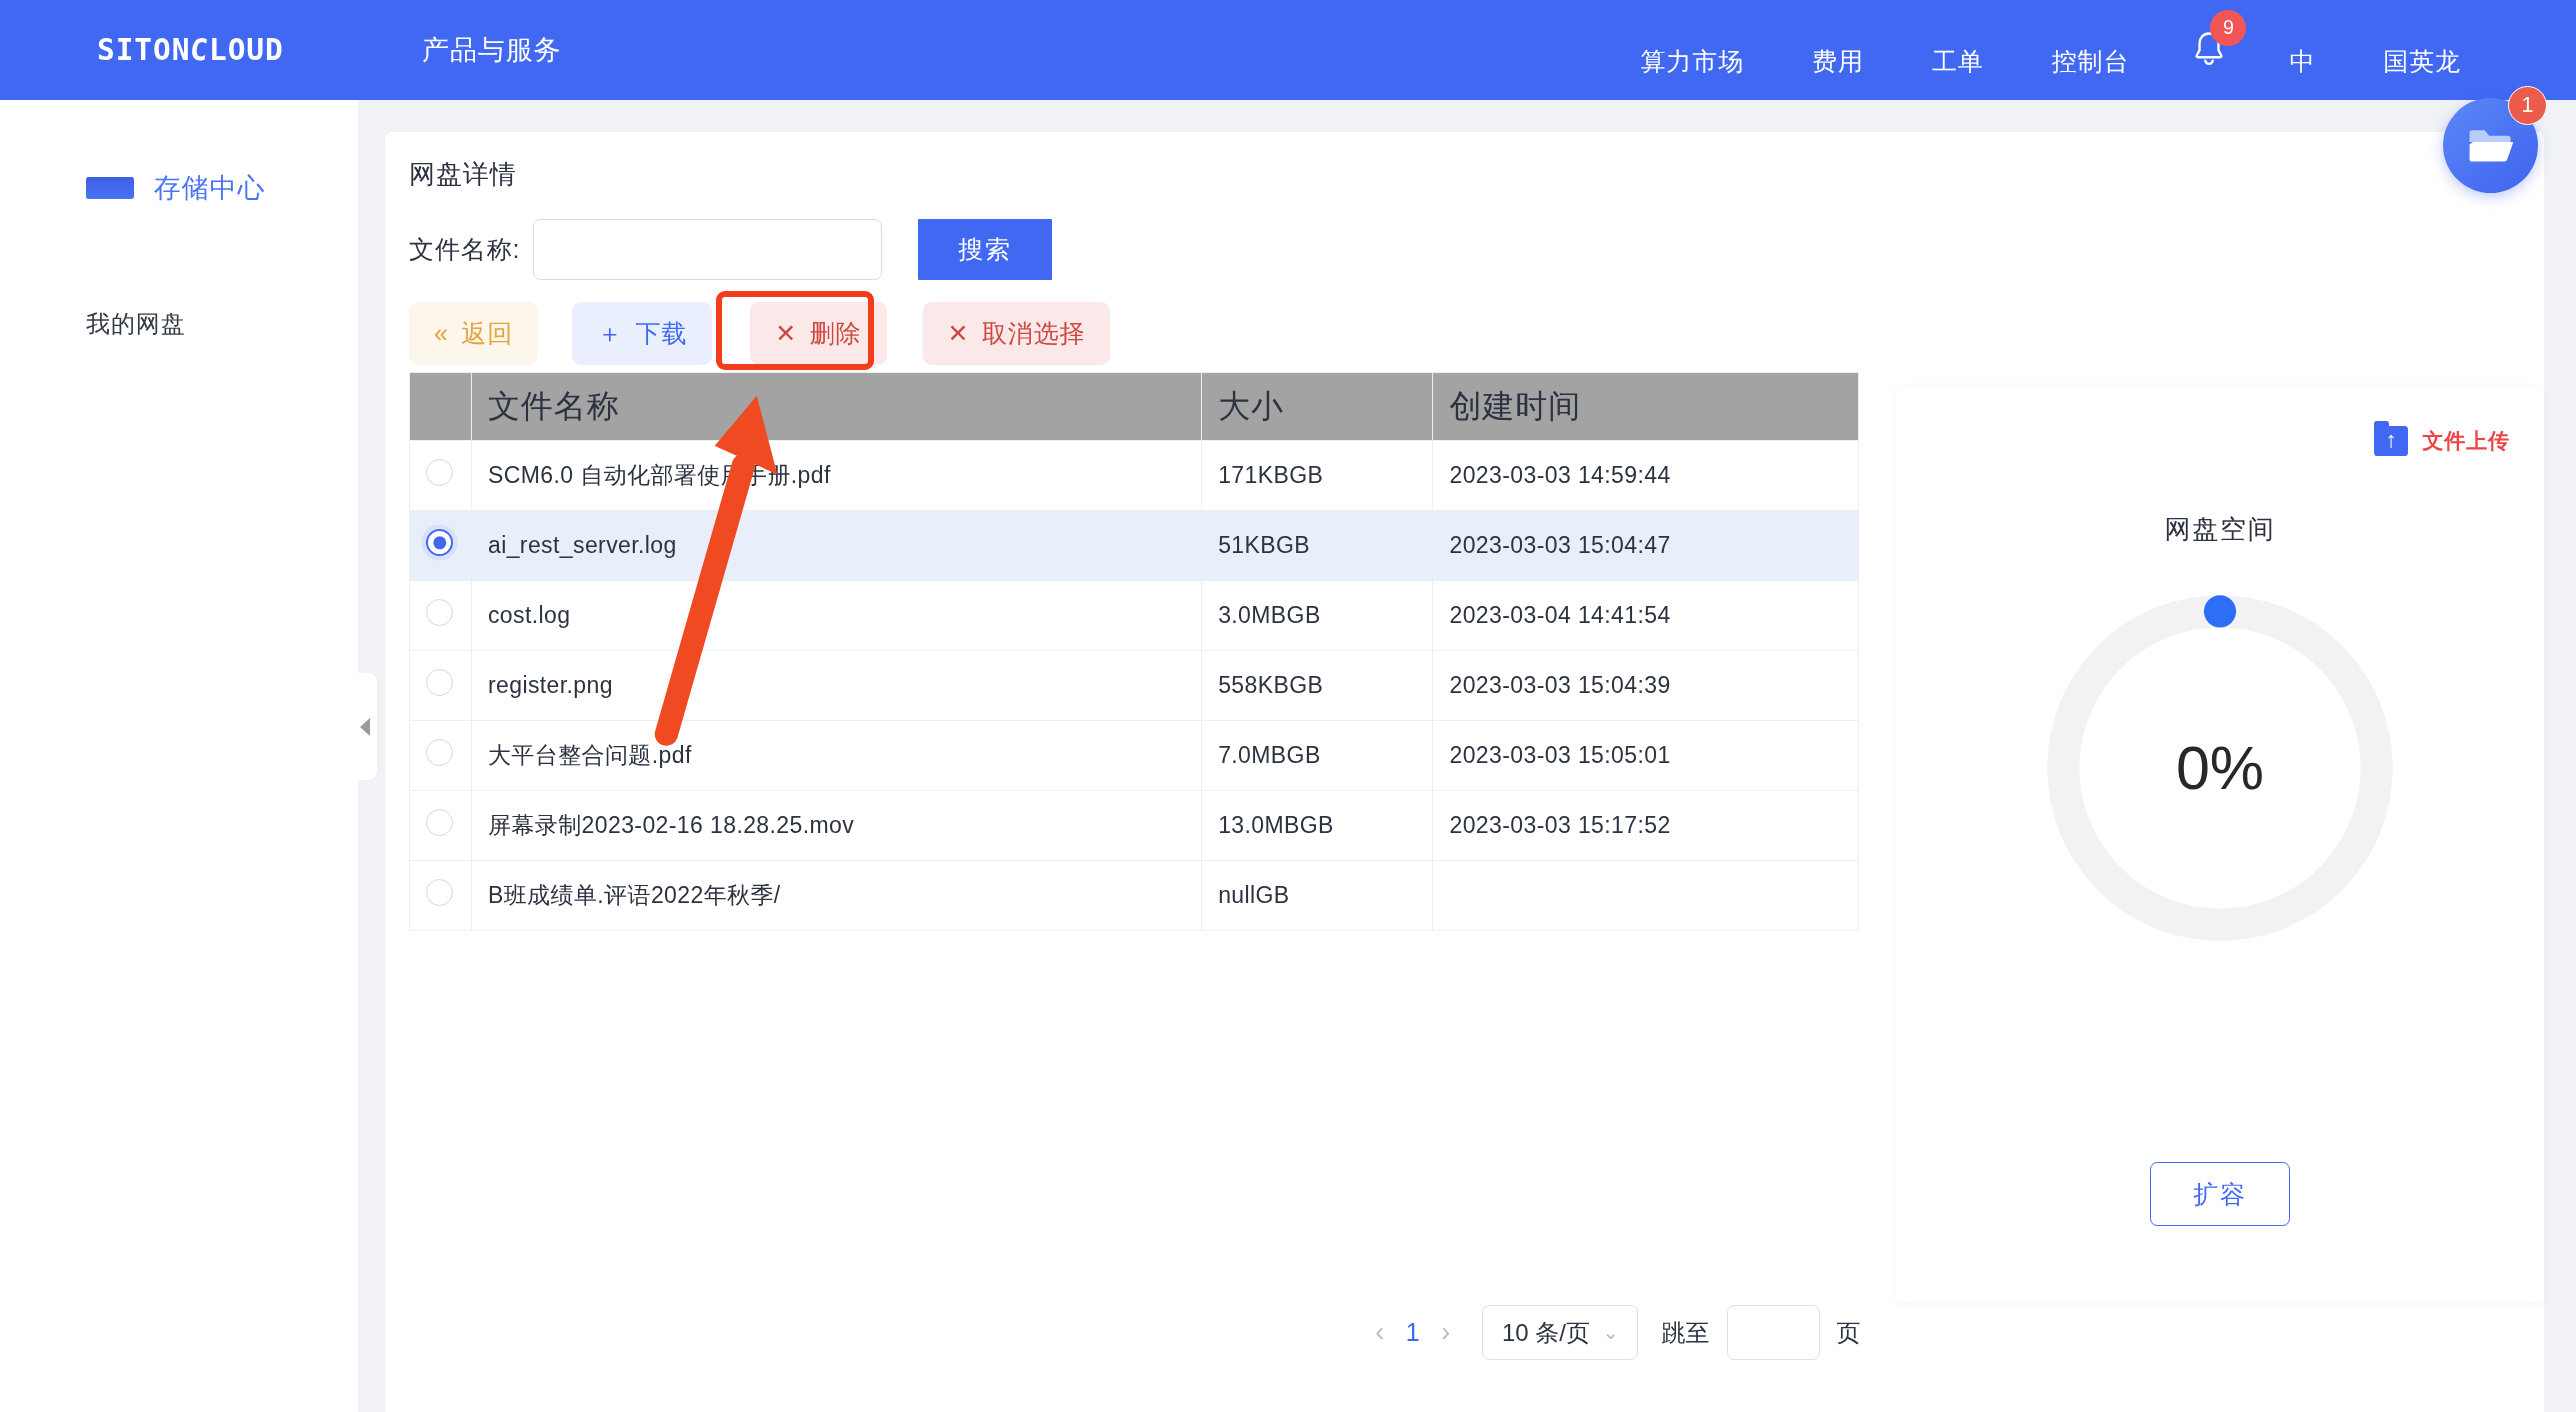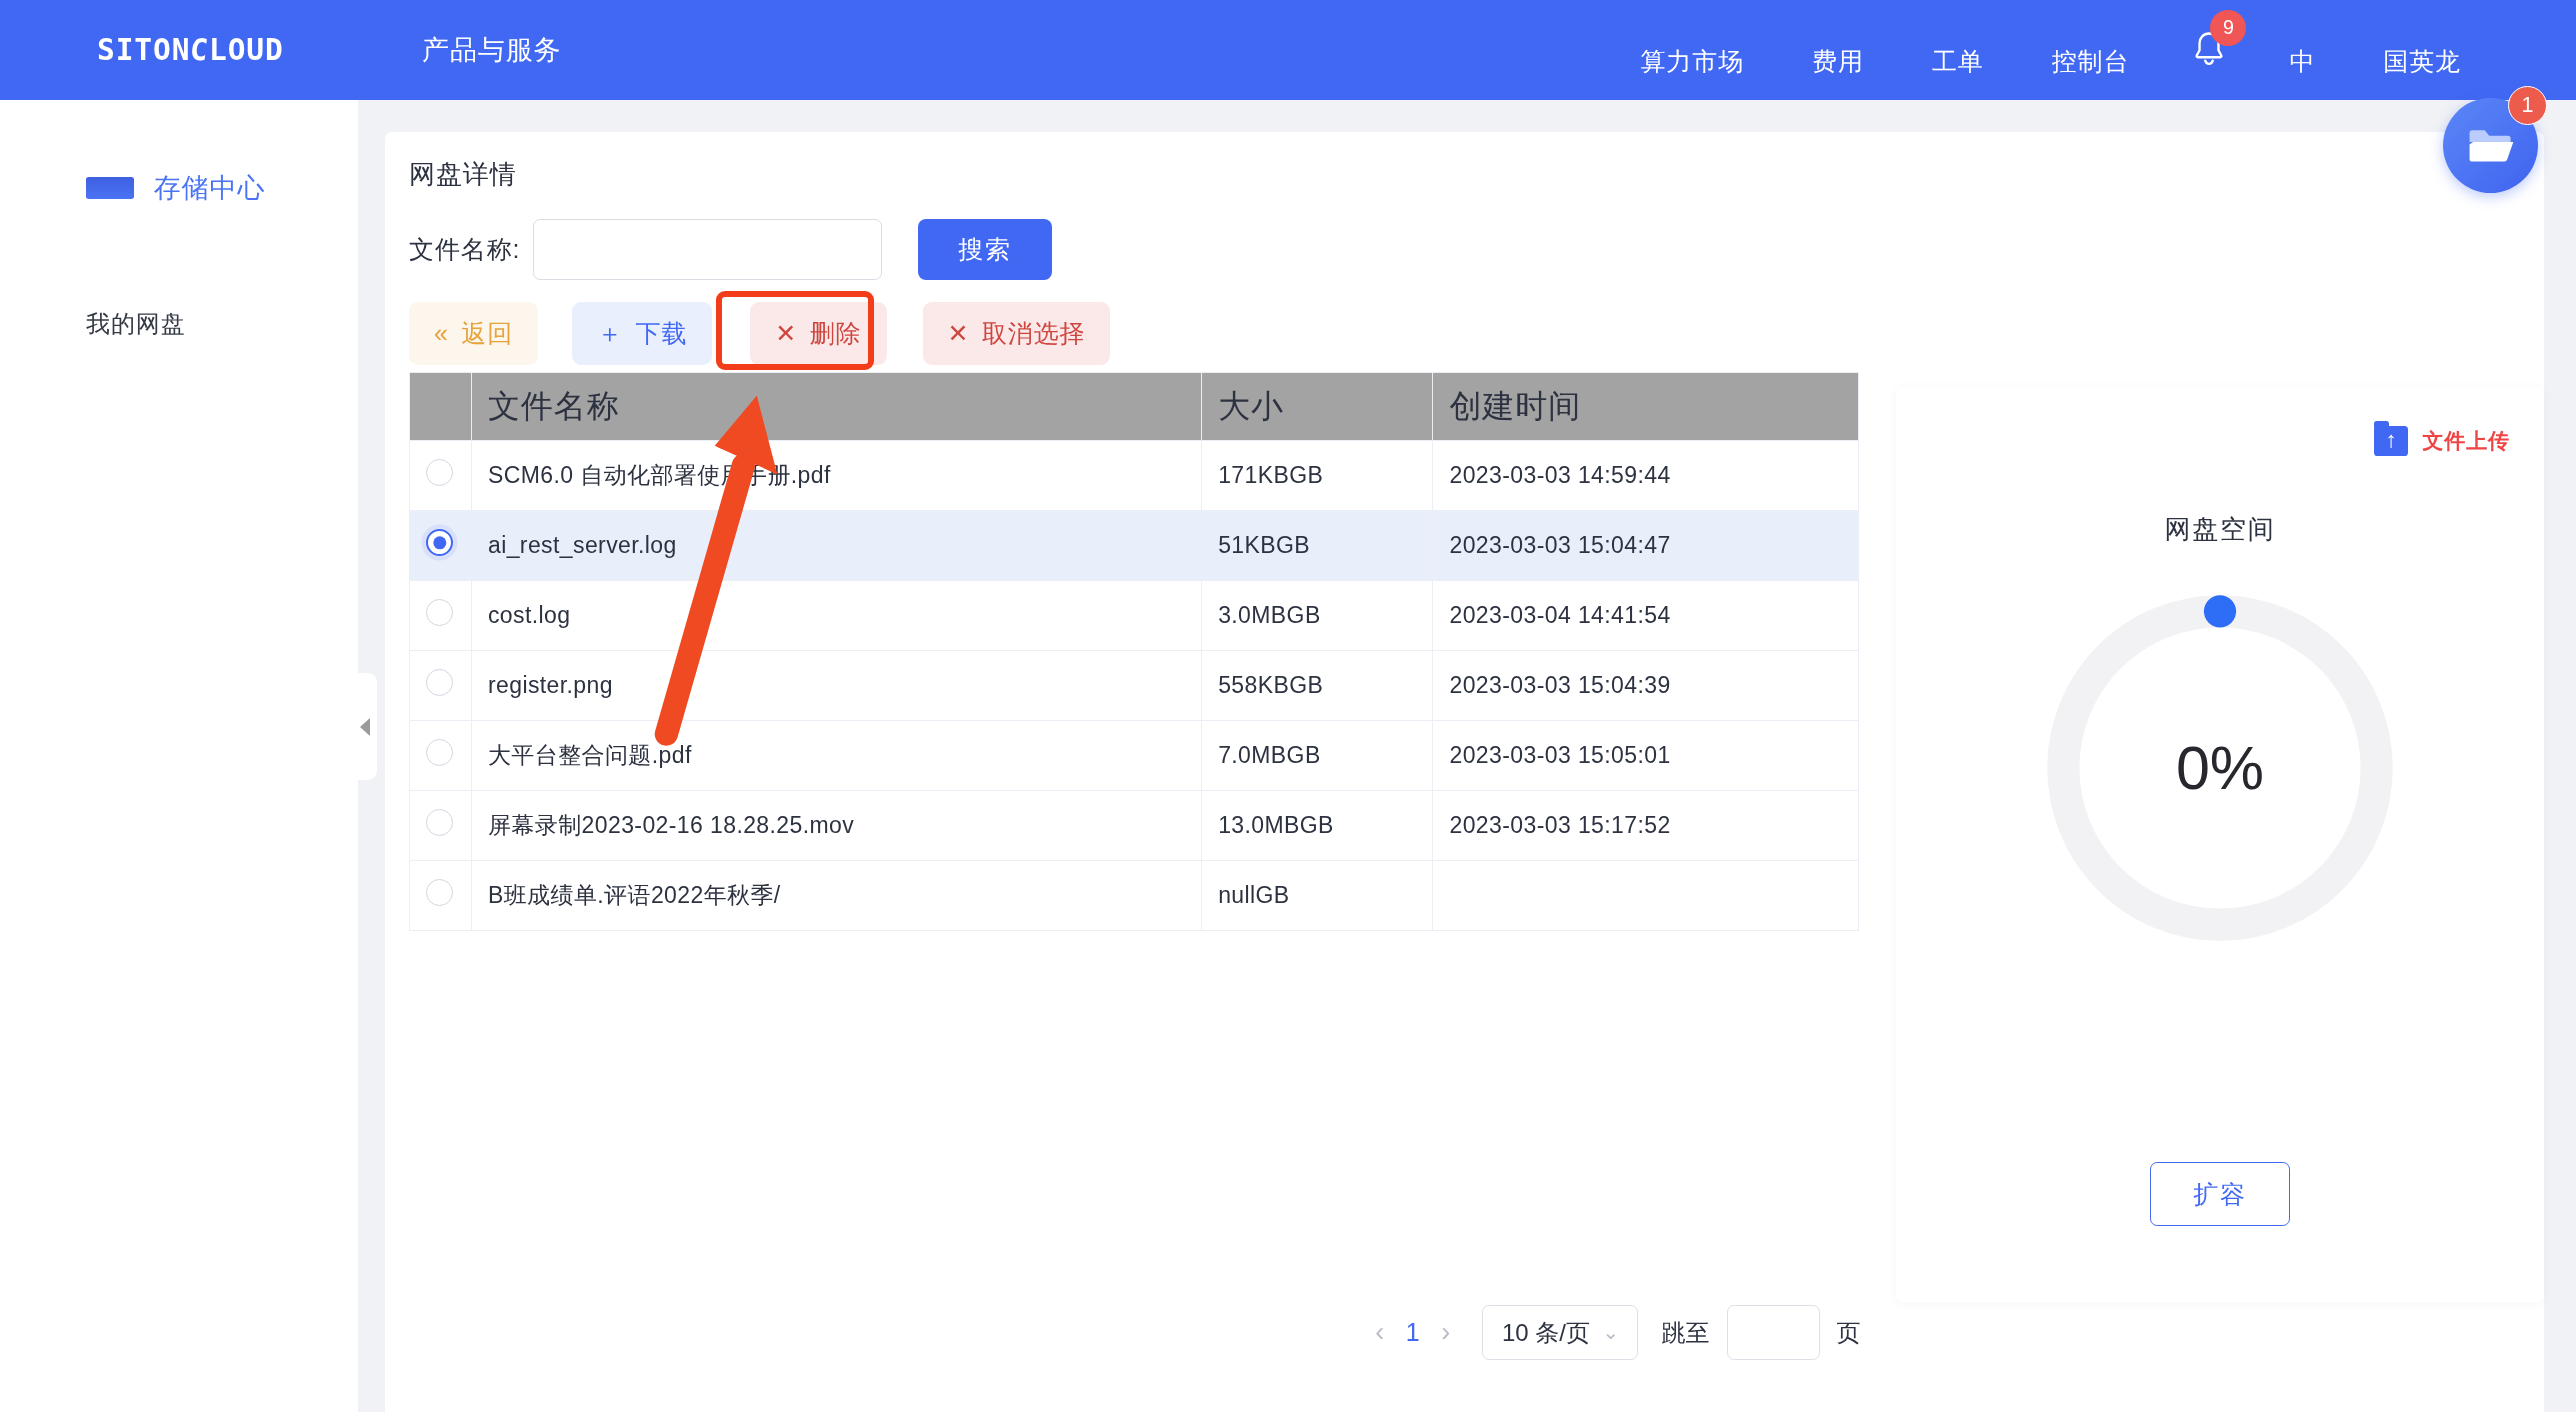--- a/index.html
+++ b/index.html
@@ -101,21 +101,21 @@
     position:absolute; left:24px; top:87px;
     display:flex; align-items:center;
   }
   .search-label{ font-size:25px; color:#2c3240; margin-right:12.5px; letter-spacing:0.9px;}
   .search-input{
     width:349px; height:61px; border:0.9px solid #d8dce3; border-radius:7.2px;
     background:#fff; font-size:23px; padding:0 16px; outline:none;
     font-family:"Liberation Sans",sans-serif; color:#2c3240;
   }
   .search-btn{
-    margin-left:36px; width:134px; height:61px; border:none; border-radius:8px;
+    margin-left:36px; width:134px; height:61px; border:none; border-radius:1px;
     background:#4168f3; color:#fff; font-size:25px; letter-spacing:1.8px; cursor:pointer;
     font-family:"Liberation Sans",sans-serif;
   }
 
   
   .actions{
     position:absolute; left:24px; top:170px;
     display:flex; align-items:center; gap:0;
   }
   .btn{

